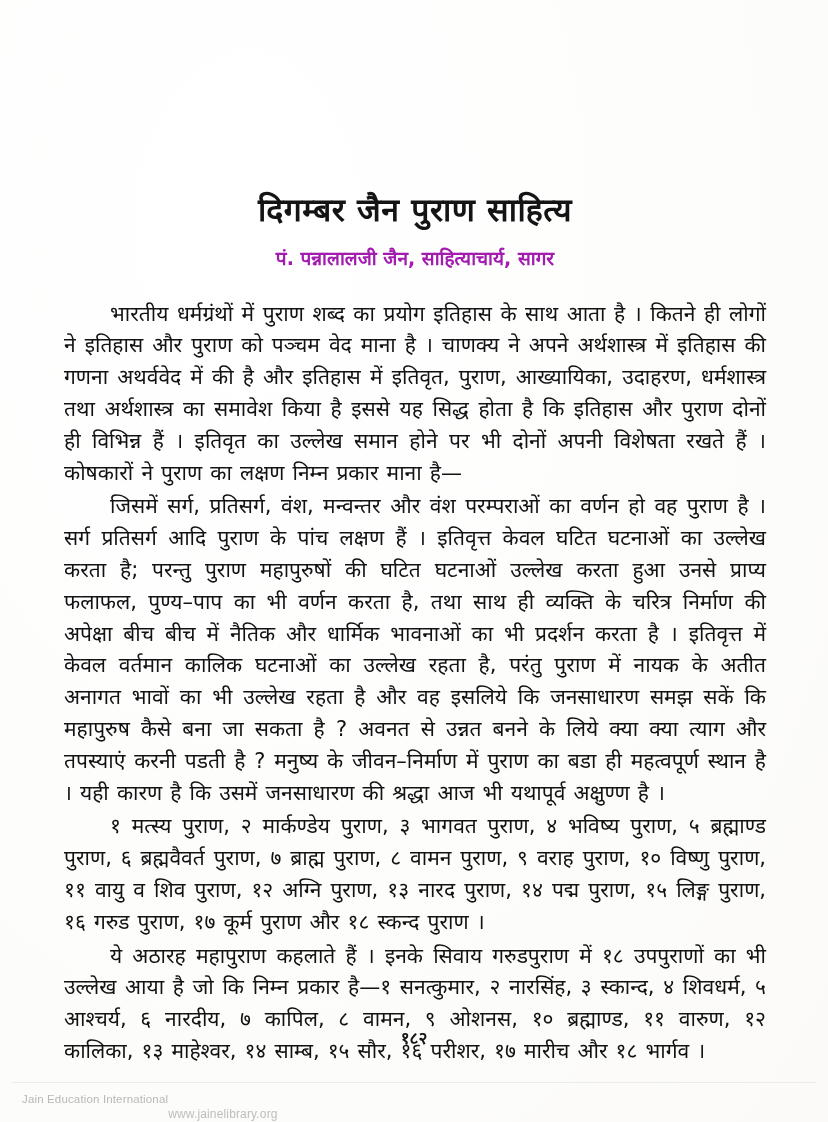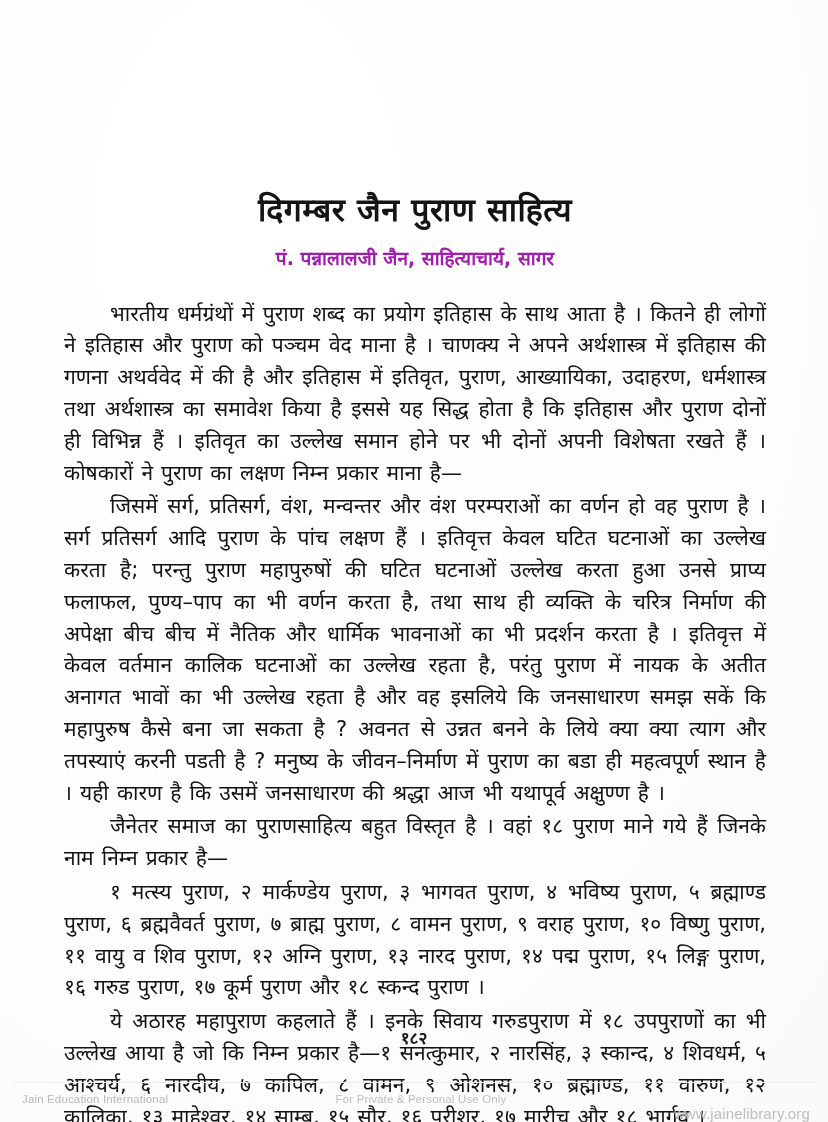--- a/index.html
+++ b/index.html
@@ -119,21 +119,21 @@
   .footer-center {
     flex: 1 1 auto;
     text-align: center;
     font-size: 11.5px;
     color: #bdbdbd;
     letter-spacing: 0.15px;
     font-family: "Liberation Sans", sans-serif;
   }
   .footer-right {
     flex: 0 0 auto;
-    font-size: 15px;
+    font-size: 12px;
     color: #bdbdbd;
     letter-spacing: 0.15px;
     font-family: "Liberation Sans", sans-serif;
     margin-top: 29px;
   }
 </style>
 </head>
 <body>
 
 <div class="page">
@@ -141,29 +141,27 @@
 
   <div class="content">
 
     <h1 class="doc-title">दिगम्बर जैन पुराण साहित्य</h1>
 
     <h2 class="doc-subtitle">पं. पन्नालालजी जैन, साहित्याचार्य, सागर</h2>
 
     <div class="body-text">
       <p class="para indent">भारतीय  धर्मग्रंथों में पुराण  शब्द का प्रयोग  इतिहास के साथ  आता है ।  कितने  ही लोगों ने इतिहास और पुराण को पञ्चम वेद माना है ।  चाणक्य ने अपने  अर्थशास्त्र में इतिहास की गणना  अथर्ववेद में की है और  इतिहास में इतिवृत,  पुराण, आख्यायिका,  उदाहरण, धर्मशास्त्र  तथा अर्थशास्त्र का समावेश किया है इससे यह सिद्ध होता है कि इतिहास  और पुराण दोनों ही विभिन्न हैं ।  इतिवृत का उल्लेख समान होने पर भी दोनों अपनी विशेषता रखते हैं । कोषकारों ने पुराण का लक्षण निम्न प्रकार माना है—</p>
       <p class="para indent">जिसमें  सर्ग, प्रतिसर्ग,  वंश, मन्वन्तर  और वंश  परम्पराओं का वर्णन  हो वह  पुराण है ।  सर्ग प्रतिसर्ग आदि  पुराण के पांच लक्षण हैं ।  इतिवृत्त केवल  घटित घटनाओं का उल्लेख करता है; परन्तु पुराण महापुरुषों की घटित  घटनाओं उल्लेख  करता हुआ उनसे प्राप्य फलाफल, पुण्य–पाप का भी वर्णन  करता है, तथा  साथ ही व्यक्ति के चरित्र  निर्माण की अपेक्षा  बीच बीच में नैतिक  और धार्मिक  भावनाओं का भी प्रदर्शन करता है ।  इतिवृत्त में  केवल  वर्तमान कालिक घटनाओं का उल्लेख रहता है,  परंतु पुराण में नायक के अतीत  अनागत भावों का भी उल्लेख  रहता है और  वह  इसलिये कि जनसाधारण  समझ सकें कि महापुरुष  कैसे बना जा सकता है ?  अवनत से उन्नत  बनने के लिये  क्या क्या  त्याग और तपस्याएं करनी पडती है ?  मनुष्य के जीवन–निर्माण में पुराण का बडा ही महत्वपूर्ण स्थान है ।  यही कारण है कि उसमें जनसाधारण की श्रद्धा आज भी यथापूर्व अक्षुण्ण है ।</p>
-      <p class="para indent">जैनेतर  समाज का पुराणसाहित्य  बहुत विस्तृत है ।  वहां १८ पुराण  माने गये हैं जिनके  नाम निम्न प्रकार है—</p>
       <p class="para indent">१ मत्स्य पुराण,  २ मार्कण्डेय पुराण,   ३ भागवत पुराण,  ४ भविष्य पुराण,  ५ ब्रह्माण्ड पुराण, ६ ब्रह्मवैवर्त पुराण, ७ ब्राह्म पुराण, ८ वामन पुराण, ९ वराह पुराण, १० विष्णु पुराण, ११ वायु व शिव पुराण, १२ अग्नि पुराण,  १३ नारद पुराण,  १४ पद्म पुराण, १५ लिङ्ग पुराण, १६ गरुड पुराण, १७ कूर्म पुराण और १८ स्कन्द पुराण ।</p>
       <p class="para indent tight">ये अठारह महापुराण  कहलाते हैं ।  इनके सिवाय  गरुडपुराण में  १८ उपपुराणों का भी उल्लेख आया है जो कि निम्न प्रकार है—१ सनत्कुमार,  २ नारसिंह,  ३  स्कान्द,  ४ शिवधर्म,  ५  आश्चर्य, ६ नारदीय, ७ कापिल, ८ वामन, ९ ओशनस, १० ब्रह्माण्ड,  ११ वारुण,  १२ कालिका,  १३ माहेश्वर, १४ साम्ब, १५ सौर, १६ परीशर, १७ मारीच और १८ भार्गव ।</p>
     </div>
   </div>
 
   <div class="page-number">१८२</div>
 
   <div class="footer">
     <div class="footer-rule"></div>
     <div class="footer-inner">
       <span class="footer-left">Jain Education International</span>
-      <span class="footer-center">For Private &amp; Personal Use Only</span>
       <span class="footer-right">www.jainelibrary.org</span>
     </div>
   </div>
 </div>
 
 </body></html>

